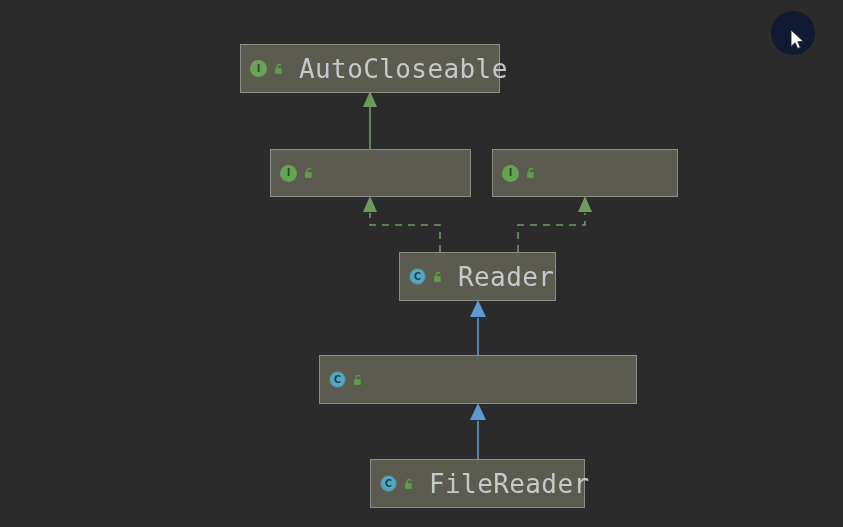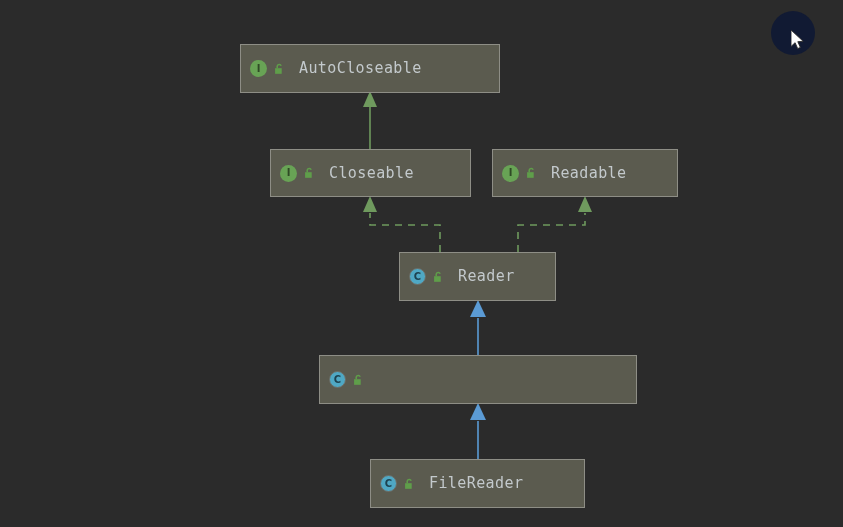--- a/index.html
+++ b/index.html
@@ -70,21 +70,21 @@
     width: 14px;
     height: 14px;
     margin-left: 5px;
     flex: 0 0 auto;
     display: block;
   }
   .node-label {
     margin-left: 13px;
     color: #c3c9cc;
     font-family: "DejaVu Sans Mono", monospace;
-    font-size: 15px;
+    font-size: 26px;
     letter-spacing: 0.4px;
     line-height: 1;
   }
   #cursor-puck {
     position: absolute;
     width: 44px;
     height: 44px;
     border-radius: 50%;
     background: #111a33;
   }
@@ -140,32 +140,30 @@
   </div>
 
   <div class="uml-node" id="node-closeable" style="left: 270px; top: 149px; width: 201px; height: 48px;">
     <span class="node-icons">
       <span class="kind-icon iface">I</span>
       <svg class="lock-icon" viewBox="0 0 14 14">
         <path d="M5.2,6.2 V4.2 a2.1,2.1 0 0 1 4.0,-0.5" fill="none" stroke="#5f9e4a" stroke-width="1.5"></path>
         <rect x="3.1" y="6.2" width="6.6" height="5.6" fill="#5f9e4a"></rect>
       </svg>
     </span>
-    <span class="node-label">Closeable</span>
   </div>
 
   <div class="uml-node" id="node-readable" style="left: 492px; top: 149px; width: 186px; height: 48px;">
     <span class="node-icons">
       <span class="kind-icon iface">I</span>
       <svg class="lock-icon" viewBox="0 0 14 14">
         <path d="M5.2,6.2 V4.2 a2.1,2.1 0 0 1 4.0,-0.5" fill="none" stroke="#5f9e4a" stroke-width="1.5"></path>
         <rect x="3.1" y="6.2" width="6.6" height="5.6" fill="#5f9e4a"></rect>
       </svg>
     </span>
-    <span class="node-label">Readable</span>
   </div>
 
   <div class="uml-node" id="node-reader" style="left: 399px; top: 252px; width: 157px; height: 49px;">
     <span class="node-icons">
       <span class="kind-icon klass">C</span>
       <svg class="lock-icon" viewBox="0 0 14 14">
         <path d="M5.2,6.2 V4.2 a2.1,2.1 0 0 1 4.0,-0.5" fill="none" stroke="#5f9e4a" stroke-width="1.5"></path>
         <rect x="3.1" y="6.2" width="6.6" height="5.6" fill="#5f9e4a"></rect>
       </svg>
     </span>

